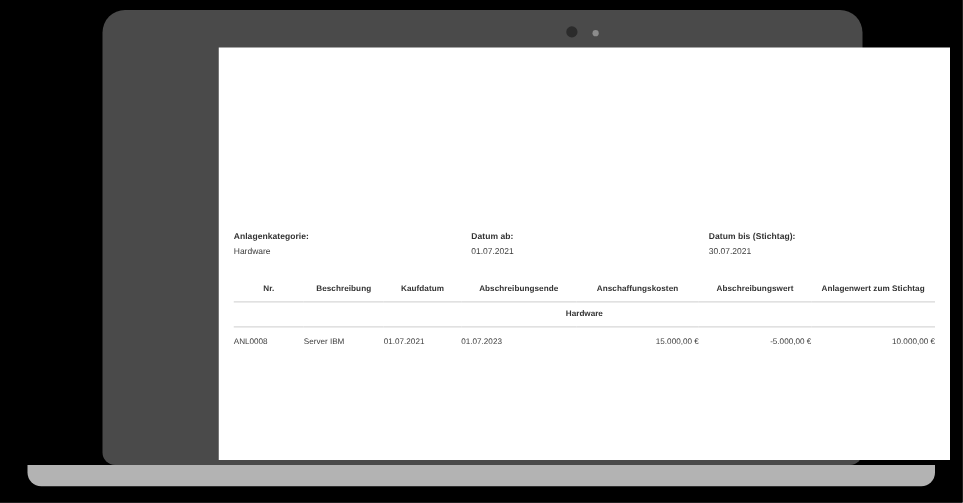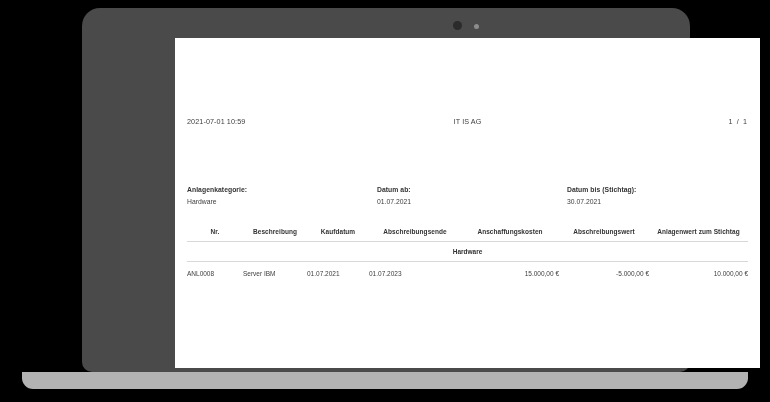--- a/index.html
+++ b/index.html
@@ -188,25 +188,20 @@
 
 <div id="stage">
 
   <div class="laptop-lid">
     <div class="camera-dot"></div>
     <div class="camera-led"></div>
 
     <div class="screen">
       <div class="page">
 
-        <div class="doc-header">
-          <span class="hdr-left">2021-07-01 10:59</span>
-          <span class="hdr-center">IT IS AG</span>
-          <span class="hdr-right">1 / 1</span>
-        </div>
 
         <div class="params">
           <div class="param-group g0">
             <div class="param-label">Anlagenkategorie:</div>
             <div class="param-value">Hardware</div>
           </div>
           <div class="param-group g1">
             <div class="param-label">Datum ab:</div>
             <div class="param-value">01.07.2021</div>
           </div>

